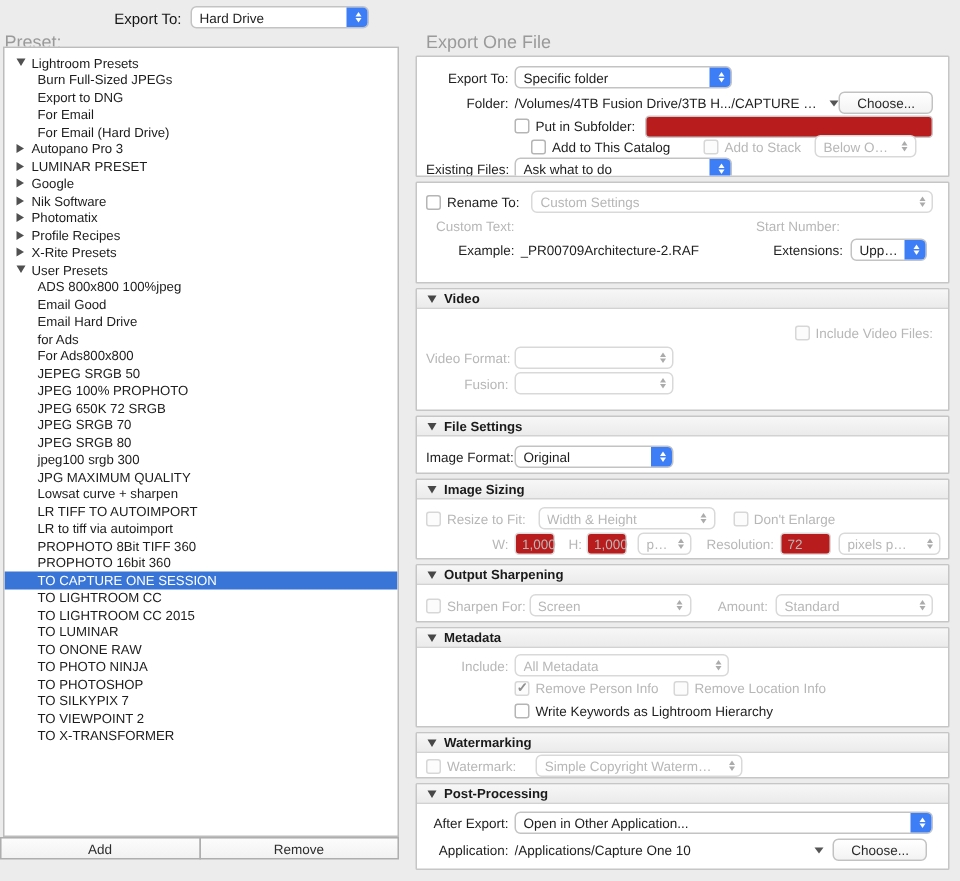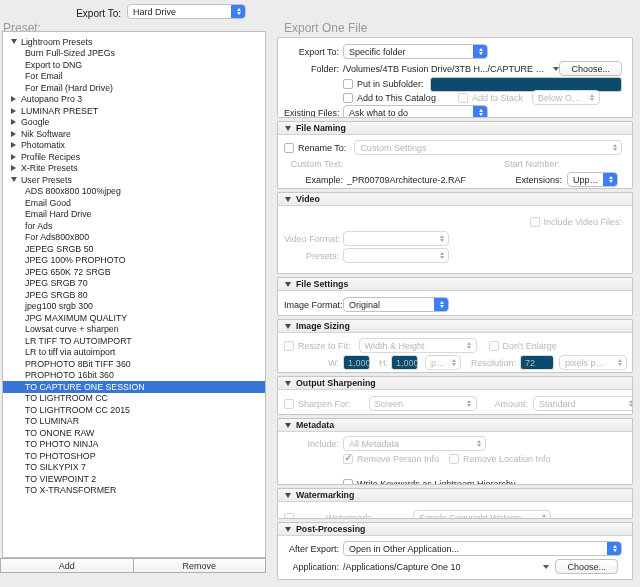--- a/index.html
+++ b/index.html
@@ -32,21 +32,21 @@
   .st .dn { border-left:2.8px solid transparent; border-right:2.8px solid transparent; border-top:3.2px solid #fff; }
   .select.dis { color:#b7b7b7; border-color:#d9d9d9; }
   .select.dis .st { background:transparent; }
   .select.dis .up { border-bottom-color:#ababab; }
   .select.dis .dn { border-top-color:#ababab; }
 
   .cb { width:10px; height:10px; border:1px solid #b5b5b5; border-radius:2px; background:#fff; flex-shrink:0; margin-right:4px; position:relative; }
   .cb.dis { border-color:#d7d7d7; background:#fcfcfc; }
   .cb.checked::after { content:"\2713"; position:absolute; top:-2px; left:0.5px; font-size:9px; font-weight:bold; color:#8f8f8f; }
 
-  .field { height:15px; border:1px solid #c9c9c9; border-radius:3px; background:#0c4a6e; padding:0 4px; display:inline-flex; align-items:center; flex-shrink:0; }
+  .field { height:15px; border:1px solid #c9c9c9; border-radius:3px; background:#b91c1c; padding:0 4px; display:inline-flex; align-items:center; flex-shrink:0; }
   .field.dis { color:#b7b7b7; border-color:#dcdcdc; }
   input.field { font-family:inherit; font-size:9px; outline:none; }
 
   .push { height:15px; border:1px solid #c2c2c2; border-radius:4px; background:linear-gradient(#ffffff,#f3f3f3); padding:0 11px; display:inline-flex; align-items:center; color:#2a2a2a; flex-shrink:0; }
 
   .pop { width:0; height:0; border-left:3.5px solid transparent; border-right:3.5px solid transparent; border-top:4.5px solid #555; margin-left:3px; flex-shrink:0; }
 
   .dim { color:#b7b7b7; }
   .gray-label { color:#9a9a9a; font-size:12px; position:absolute; top:21px; }
 
@@ -267,21 +267,21 @@
       <span class="val" style="max-width:222px;">/Volumes/4TB Fusion Drive/3TB H.../CAPTURE ONE SESSION/Capture</span>
       <span class="pop"></span>
       <span class="push" style="margin-left:auto;">Choose...</span>
     </div>
     <div class="row" style="height:14px;">
       <span style="width:59px;"></span>
       <span class="cb"></span>
       <span>Put in Subfolder:</span>
       <input class="field flex1" style="margin-left: 6px;" value="">
     </div>
-    <div class="row" style="height:13px;margin-bottom:1px;">
+    <div class="row" style="height:13px;margin-bottom:1px;justify-content:center;">
       <span style="width:59px;"></span>
       <span class="cb"></span>
       <span>Add to This Catalog</span>
       <span class="cb dis" style="margin-left:22px;"></span>
       <span class="dim">Add to Stack</span>
       <span class="select dis w68" style="margin-left:9px;">
         <span class="val">Below Original</span>
         <span class="st">
             <i class="up"></i>
             <i class="dn"></i>
@@ -294,24 +294,20 @@
         <span class="val">Ask what to do</span>
         <span class="st">
             <i class="up"></i>
             <i class="dn"></i>
           </span>
       </span>
     </div>
   </div>
 
   <div class="sec sec-naming">
-    <div class="sec-h">
-      <span class="tri-h"></span>
-      <span>File Naming</span>
-    </div>
     <div class="row" style="height:15px;margin-top:5px;">
       <span class="cb"></span>
       <span>Rename To:</span>
       <span class="select dis flex1" style="margin-left:8px;">
         <span class="val">Custom Settings</span>
         <span class="st">
             <i class="up"></i>
             <i class="dn"></i>
           </span>
       </span>
@@ -348,21 +344,21 @@
       <span class="lbl dim">Video Format:</span>
       <span class="select dis w106">
         <span class="val"></span>
         <span class="st">
             <i class="up"></i>
             <i class="dn"></i>
           </span>
       </span>
     </div>
     <div class="row" style="height:15px;margin-top:2px;">
-      <span class="lbl dim">Presets:</span>
+      <span class="lbl dim">Fusion:</span>
       <span class="select dis w106">
         <span class="val"></span>
         <span class="st">
             <i class="up"></i>
             <i class="dn"></i>
           </span>
       </span>
     </div>
   </div>
 
@@ -426,21 +422,21 @@
   </div>
 
   <div class="sec sec-sharpening">
     <div class="sec-h">
       <span class="tri-h"></span>
       <span>Output Sharpening</span>
     </div>
     <div class="row" style="height:15px;margin-top:6px;">
       <span class="cb dis"></span>
       <span class="dim">Sharpen For:</span>
-      <span class="select dis w108" style="margin-left:18px;">
+      <span class="select dis w108" style="margin-left:2px;">
         <span class="val">Screen</span>
         <span class="st">
             <i class="up"></i>
             <i class="dn"></i>
           </span>
       </span>
       <span class="dim" style="margin-left:18px;">Amount:</span>
       <span class="select dis w105" style="margin-left:5px;">
         <span class="val">Standard</span>
         <span class="st">
@@ -466,33 +462,33 @@
           </span>
       </span>
     </div>
     <div class="row" style="height:12px;margin-top:2px;">
       <span style="width:59px;"></span>
       <span class="cb dis checked"></span>
       <span class="dim">Remove Person Info</span>
       <span class="cb dis" style="margin-left:10px;"></span>
       <span class="dim">Remove Location Info</span>
     </div>
-    <div class="row" style="height:13px;margin-top:12px;">
+    <div class="row" style="height:13px;margin-top:2px;">
       <span style="width:59px;"></span>
       <span class="cb"></span>
       <span>Write Keywords as Lightroom Hierarchy</span>
     </div>
   </div>
 
   <div class="sec sec-watermarking">
     <div class="sec-h">
       <span class="tri-h"></span>
       <span>Watermarking</span>
     </div>
-    <div class="row" style="height:15px;margin-top:8px;gap:28px;">
+    <div class="row" style="height:15px;margin-top:1px;">
       <span class="cb dis"></span>
       <span class="dim">Watermark:</span>
       <span class="select dis w138" style="margin-left:13px;">
         <span class="val">Simple Copyright Watermark</span>
         <span class="st">
             <i class="up"></i>
             <i class="dn"></i>
           </span>
       </span>
     </div>

